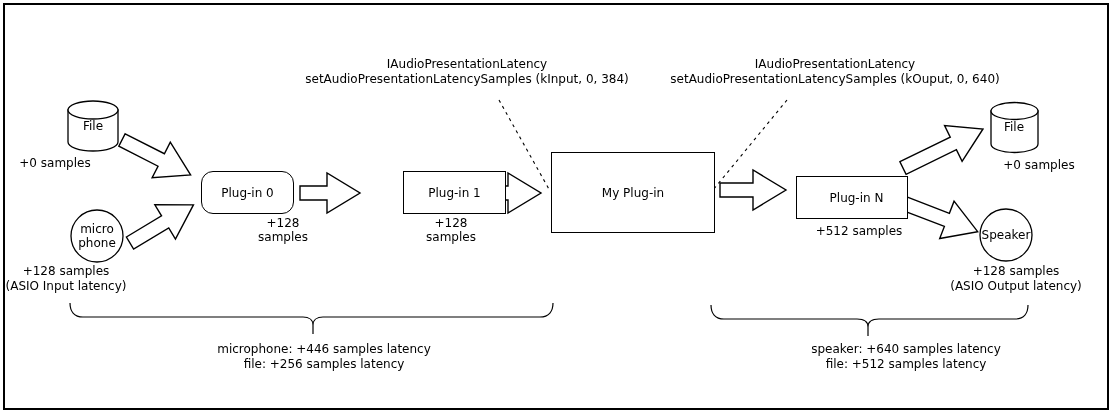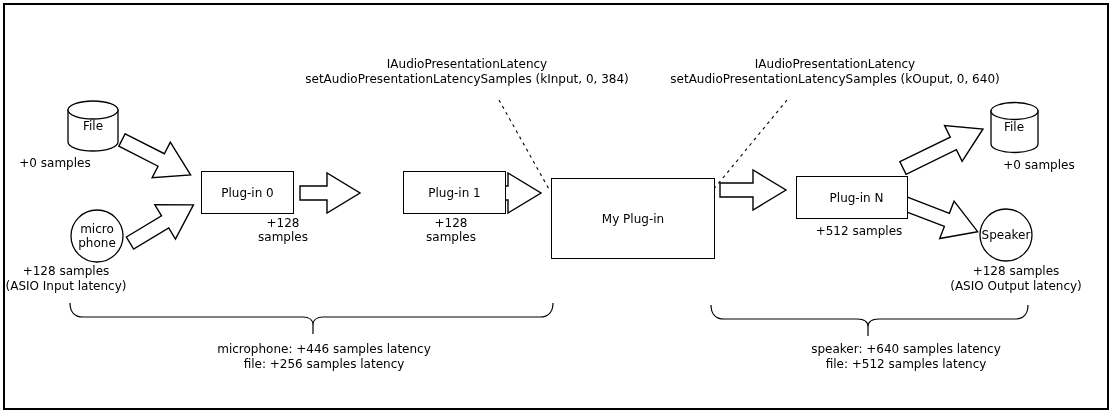--- a/index.html
+++ b/index.html
@@ -75,27 +75,27 @@
     <path d="M0,-7 L56,-7 L56,-20 L89,0 L56,20 L56,7 L0,7 Z" transform="translate(903,168) rotate(-26)" fill="#ffffff" stroke="#000000" stroke-width="1.4"></path>
     <path d="M0,-7 L47,-7 L47,-20 L80,0 L47,20 L47,7 L0,7 Z" transform="translate(903,203) rotate(21)" fill="#ffffff" stroke="#000000" stroke-width="1.4"></path>
 
     <line x1="499" y1="100" x2="550" y2="191" stroke="#000000" stroke-width="1.1" stroke-dasharray="3,4"></line>
     <line x1="787" y1="100" x2="713" y2="190" stroke="#000000" stroke-width="1.1" stroke-dasharray="3,4"></line>
 
     <path d="M70,303 C70,311 74,317 83,317 L303,317 C309,317 313,320 313,325 C313,320 317,317 323,317 L540,317 C549,317 553,311 553,303 M313,325 L313,334" fill="none" stroke="#000000" stroke-width="1.2"></path>
     <path d="M711,305 C711,313 715,319 724,319 L857,319 C864,319 868,322 868,327 C868,322 872,319 879,319 L1015,319 C1024,319 1028,313 1028,305 M868,327 L868,336" fill="none" stroke="#000000" stroke-width="1.2"></path>
   </svg>
 
-  <div class="box" style="left:201px; top:171px; width:91px; height:41px;">
+  <div class="box" style="left:201px; top:171px; width:91px; height:41px;border-radius:12px;">
     <span>Plug-in 0</span>
   </div>
   <div class="box" style="left:366px; top:171px; width:101px; height:41px;margin-left:37px;">
     <span>Plug-in 1</span>
   </div>
-  <div class="box" style="left:551px; top:152px; width:162px; height:79px;margin-top:26px;">
+  <div class="box" style="left:551px; top:152px; width:162px; height:79px;">
     <span>My Plug-in</span>
   </div>
   <div class="box" style="left:796px; top:176px; width:101px; height:41px;padding-left:9px;">
     <span>Plug-in N</span>
   </div>
 
   <div class="lbl" style="left:93px; top:119px;">File</div>
   <div class="lbl" style="left:55px; top:156px;">+0 samples</div>
 
   <div class="lbl circle-lbl" style="left:97px; top:222px;">

